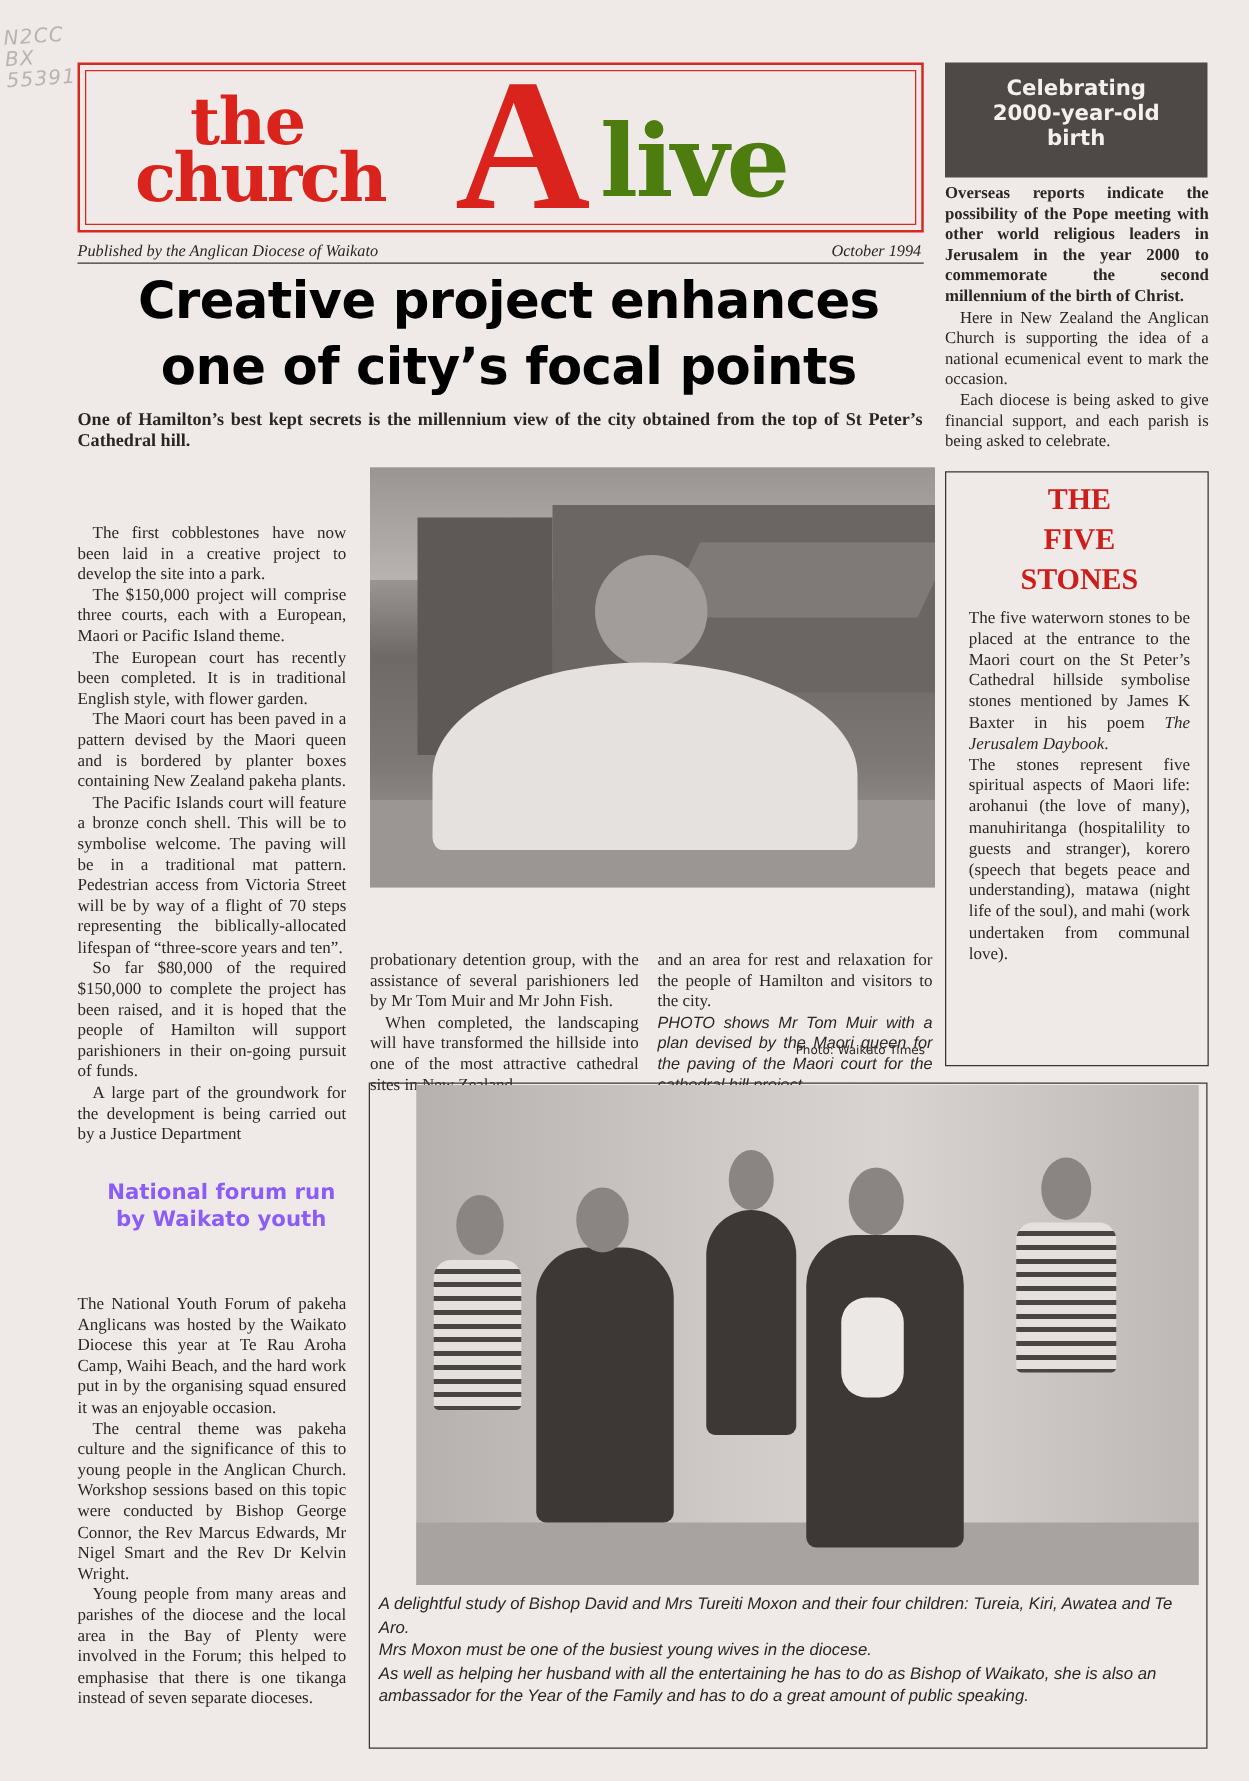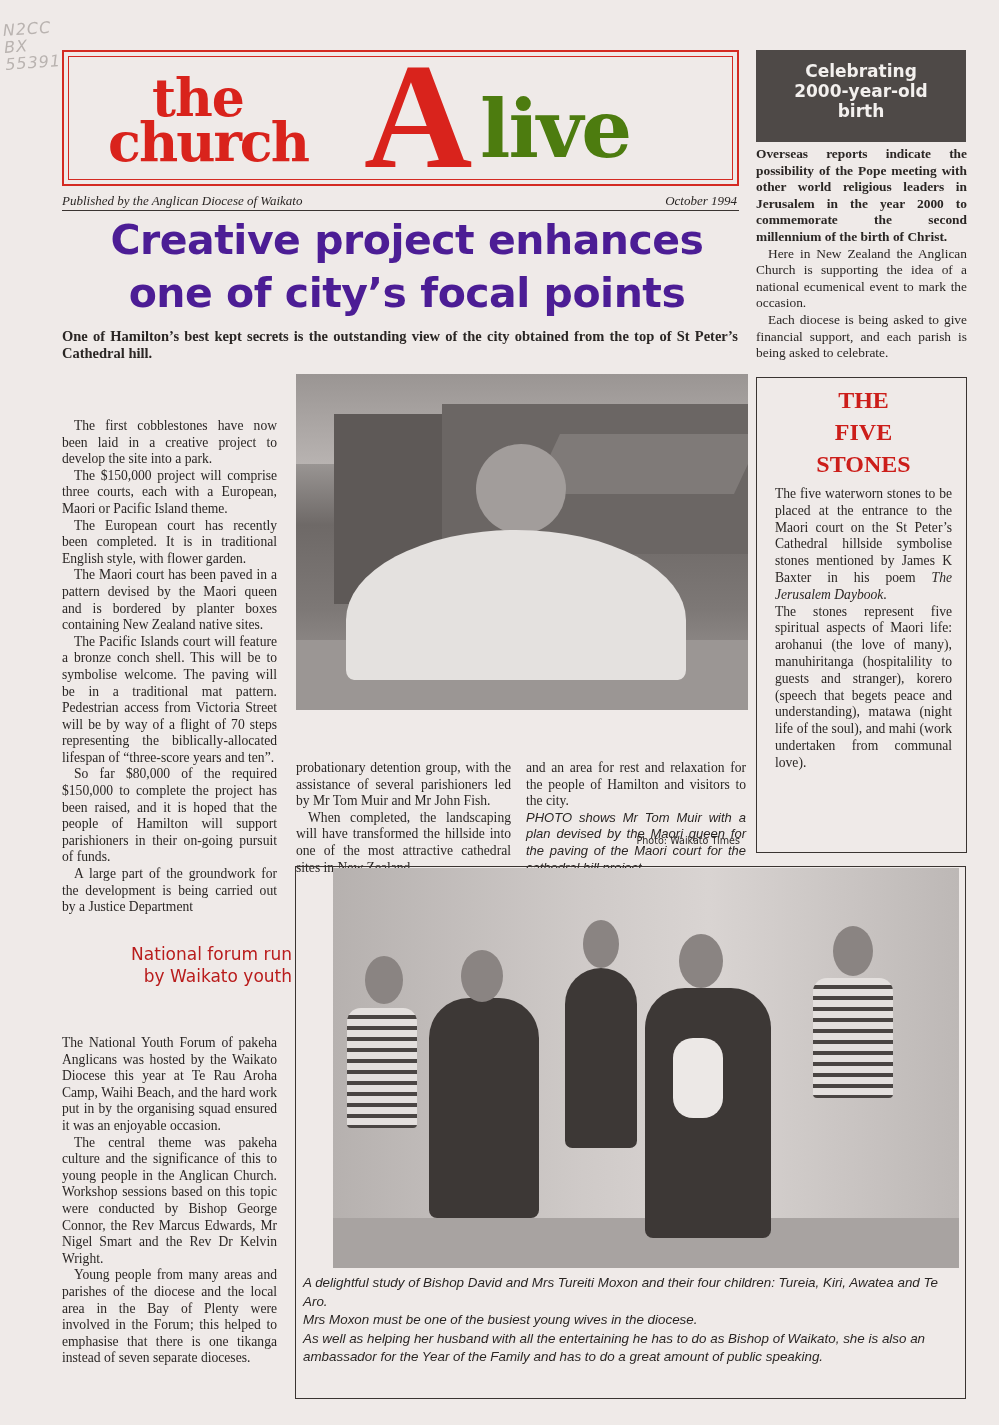--- a/index.html
+++ b/index.html
@@ -49,21 +49,21 @@
   .publine {
     position: absolute; left: 62px; top: 193px; width: 677px;
     border-bottom: 1.5px solid #3a3431; height: 18px;
     font-style: italic; font-size: 13px; color: #2a2624;
   }
   .publine .right { position: absolute; right: 2px; top: 0; }
 
   .headline {
     position: absolute; left: 62px; top: 214px; width: 690px;
     text-align: center; font-family: "DejaVu Sans", sans-serif;
-    font-weight: bold; font-size: 41px; line-height: 53px; color: #4c1d95;
+    font-weight: bold; font-size: 41px; line-height: 53px; color: #000000;
     letter-spacing: -0.5px;
   }
   .standfirst {
     position: absolute; left: 62px; top: 328px; width: 676px;
     font-weight: bold; font-size: 14.5px; line-height: 17px; text-align: justify;
   }
 
   .col { position: absolute; font-size: 13.6px; line-height: 16.6px; text-align: justify; hyphens: auto; margin-top: 44px; }
   .col p { text-indent: 12px; }
   .col p.noindent { text-indent: 0; }
@@ -125,22 +125,22 @@
   .caption1 { position: absolute; left: 526px; top: 716px; width: 220px; }
   .caption1 .cap-it { font-family: "Liberation Sans", sans-serif; font-style: italic; font-size: 13px; line-height: 16.6px; }
 
   .caption2 {
     position: absolute; left: 303px; top: 1274px; width: 655px;
     font-family: "Liberation Sans", sans-serif; font-style: italic;
     font-size: 13.4px; line-height: 18.6px;
   }
 
   .sub-head {
-    position: absolute; left: 62px; top: 943px; width: 230px; text-align: right;
-    font-family: "DejaVu Sans", sans-serif; font-weight: normal; font-size: 17px; line-height: 22px; color: #b91c1c;
+    position: absolute; left: 62px; top: 943px; width: 230px; text-align: center;
+    font-family: "DejaVu Sans", sans-serif; font-weight: bold; font-size: 17px; line-height: 22px; color: #8b5cf6;
   }
 </style>
 </head>
 <body>
 
 <div class="pencil">
   <div>N2CC</div>
   <div>BX</div>
   <div>55391</div>
 </div>
@@ -156,27 +156,27 @@
 <div class="publine">
   <span>Published by the Anglican Diocese of Waikato</span>
   <span class="right">October 1994</span>
 </div>
 
 <div class="headline">
   <div>Creative project enhances</div>
   <div>one of city’s focal points</div>
 </div>
 
-<div class="standfirst">One of Hamilton’s best kept secrets is the outstanding view of the city obtained from the top of St Peter’s Cathedral hill.</div>
+<div class="standfirst">One of Hamilton’s best kept secrets is the millennium view of the city obtained from the top of St Peter’s Cathedral hill.</div>
 
 <div class="col" style="left:62px; top:374px; width:215px;">
   <p>The first cobblestones have now been laid in a creative project to develop the site into a park.</p>
   <p>The $150,000 project will comprise three courts, each with a European, Maori or Pacific Island theme.</p>
   <p>The European court has recently been completed. It is in traditional English style, with flower garden.</p>
-  <p>The Maori court has been paved in a pattern devised by the Maori queen and is bordered by planter boxes containing New Zealand native sites.</p>
+  <p>The Maori court has been paved in a pattern devised by the Maori queen and is bordered by planter boxes containing New Zealand pakeha plants.</p>
   <p>The Pacific Islands court will feature a bronze conch shell. This will be to symbolise welcome. The paving will be in a traditional mat pattern. Pedestrian access from Victoria Street will be by way of a flight of 70 steps representing the biblically-allocated lifespan of “three-score years and ten”.</p>
   <p>So far $80,000 of the required $150,000 to complete the project has been raised, and it is hoped that the people of Hamilton will support parishioners in their on-going pursuit of funds.</p>
   <p>A large part of the groundwork for the development is being carried out by a Justice Department</p>
 </div>
 
 <div class="photo1">
   <div class="sky"></div>
   <div class="tower"></div>
   <div class="nave"></div>
   <div class="roof"></div>

